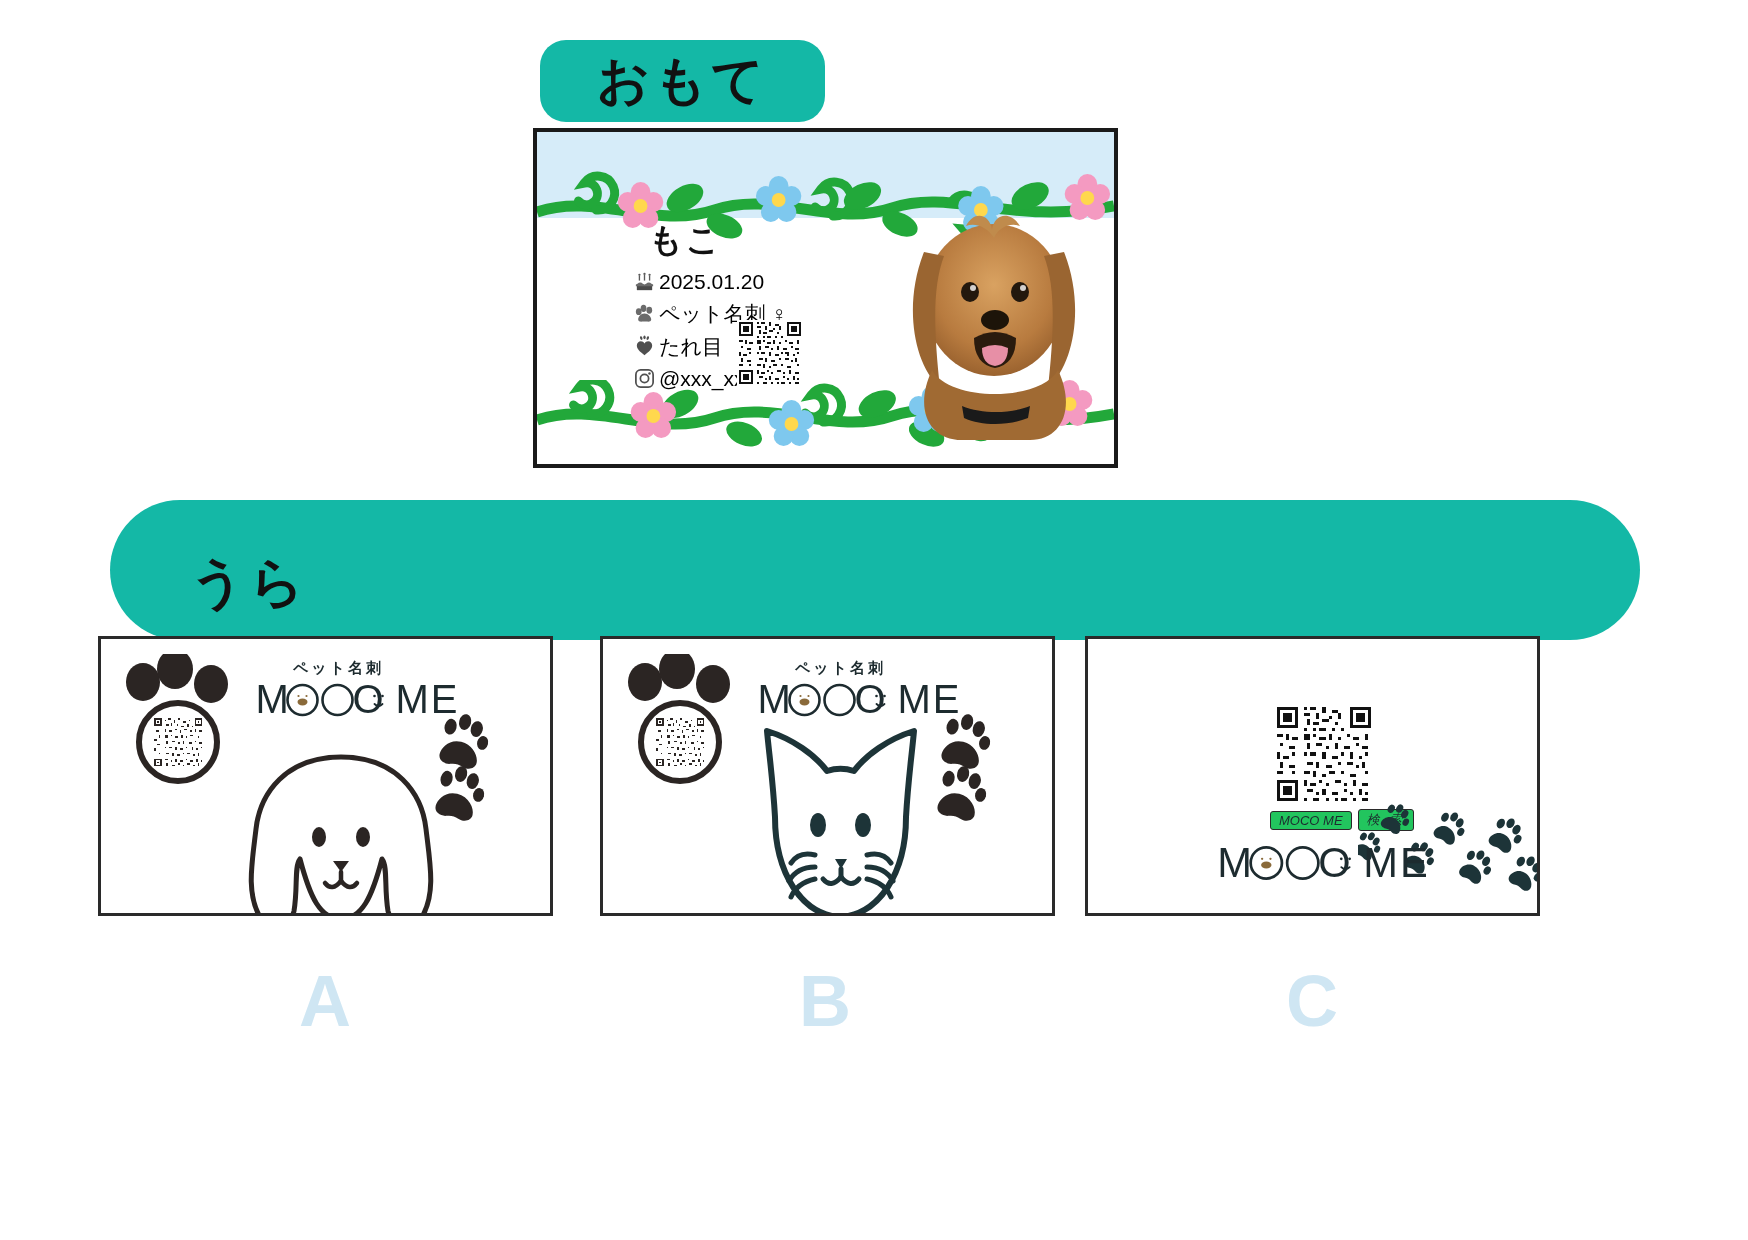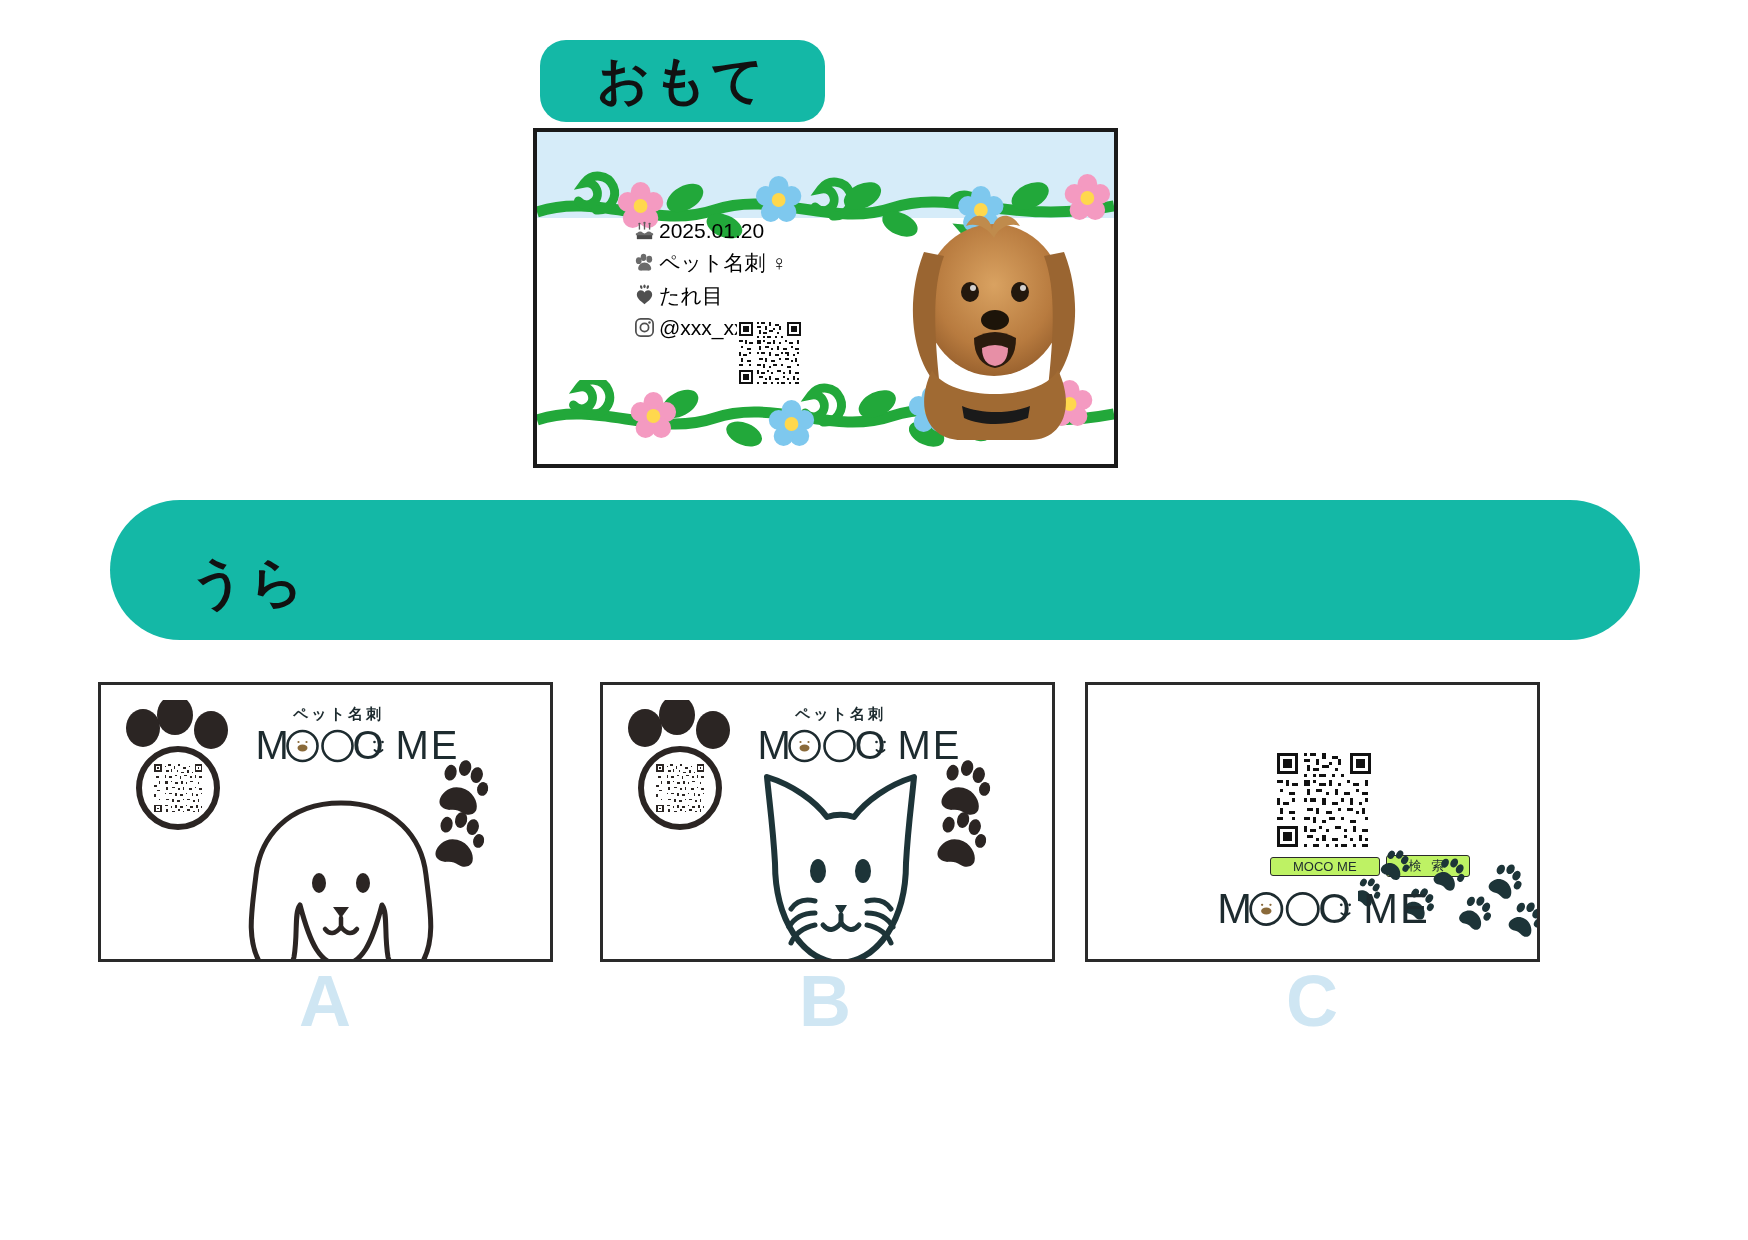--- a/index.html
+++ b/index.html
@@ -51,42 +51,42 @@
 
   #front-info{position:absolute;left:96px;top:86px;width:300px;}
   #pet-name{font-size:33px;font-weight:700;color:#111;margin:0 0 6px 16px;letter-spacing:3px;}
   .info-row{display:flex;align-items:center;font-size:21px;color:#000000;margin-bottom:6px;line-height:1.25;white-space:nowrap;}
   .info-row .ic{width:23px;height:23px;margin-right:3px;flex:0 0 auto;display:inline-block;}
   #front-qr{position:absolute;left:200px;top:188px;width:66px;height:66px;}
   #dog-photo{position:absolute;right:-4px;top:60px;width:248px;height:248px;}
 
   
   .back-card{
-    position:absolute;top:682px;width:455px;height:280px;
+    position:absolute;top:636px;width:455px;height:280px;
     border:3px solid #2a2a2a;background:#fff;box-sizing:border-box;overflow:hidden;
   }
   #card-a{left:98px;}
   #card-b{left:600px;}
   #card-c{left:1085px;}
 
   .brand-sub{position:absolute;font-size:15px;font-weight:700;color:#1d2b2f;letter-spacing:3px;}
   .brand-logo{position:absolute;font-size:40px;color:#1d2b2f;letter-spacing:2px;font-weight:400;}
 
   .letter{
     position:absolute;top:960px;font-size:72px;font-weight:700;color:#cfe6f3;
     width:120px;text-align:center;
   }
   #letter-a{left:265px;}
   #letter-b{left:765px;}
   #letter-c{left:1252px;}
 
   .searchbox{
     position:absolute;display:flex;align-items:center;gap:6px;
   }
-  .sb{border:1.5px solid #2a2a2a;border-radius:3px;padding:1px 22px;font-size:13px;color:#1d2b2f;background:#bef264;white-space:nowrap;}
+  .sb{border:1.5px solid #2a2a2a;border-radius:3px;padding:1px 8px;font-size:13px;color:#1d2b2f;background:#22c55e;white-space:nowrap;font-style:italic;}
   .sb.kensaku{letter-spacing:3px;}
 </style>
 </head>
 <body>
 
 <div class="pill" id="omote-pill">
   <span class="pill-label">おもて</span>
 </div>
 
 <div id="front-card">
@@ -214,20 +214,21 @@
     <circle cx="103" cy="96" r="3" fill="#fff" opacity=".8"></circle>
     <circle cx="153" cy="96" r="3" fill="#fff" opacity=".8"></circle>
     <ellipse cx="125" cy="128" rx="14" ry="10" fill="#1d1409"></ellipse>
     <path d="M104 146 Q125 134 146 146 Q146 172 125 176 Q104 172 104 146 Z" fill="#2a1b0e"></path>
     <path d="M112 156 Q125 150 138 156 Q138 172 125 174 Q112 172 112 156 Z" fill="#e78fa6"></path>
     <path d="M62 178 C80 210 170 210 188 178 C206 216 192 248 160 248 L92 248 C58 248 44 216 62 178 Z" fill="#a06a33"></path>
     <path d="M92 214 C112 222 140 222 160 214 L158 226 C138 234 112 234 94 226 Z" fill="#1a1a1a"></path>
   </svg>
 
   <div id="front-info">
+    <div id="pet-name">もこ</div>
 
     <div class="info-row">
       <svg class="ic" viewBox="0 0 24 24">
         <path d="M4 15h16v5H4z" fill="#4a4a4a"></path>
           <path d="M3 14c2 0 2-2 4.5-2S10 14 12 14s2-2 4.5-2S19 14 21 14v2H3z" fill="#6b6b6b"></path>
         <rect x="6" y="5" width="1.4" height="5" fill="#5a5a5a"></rect>
           <rect x="11.3" y="4" width="1.4" height="6" fill="#5a5a5a"></rect>
           <rect x="16.6" y="5" width="1.4" height="5" fill="#5a5a5a"></rect>
         <circle cx="6.7" cy="4" r="1.2" fill="#5a5a5a"></circle>
           <circle cx="12" cy="3" r="1.2" fill="#5a5a5a"></circle>

